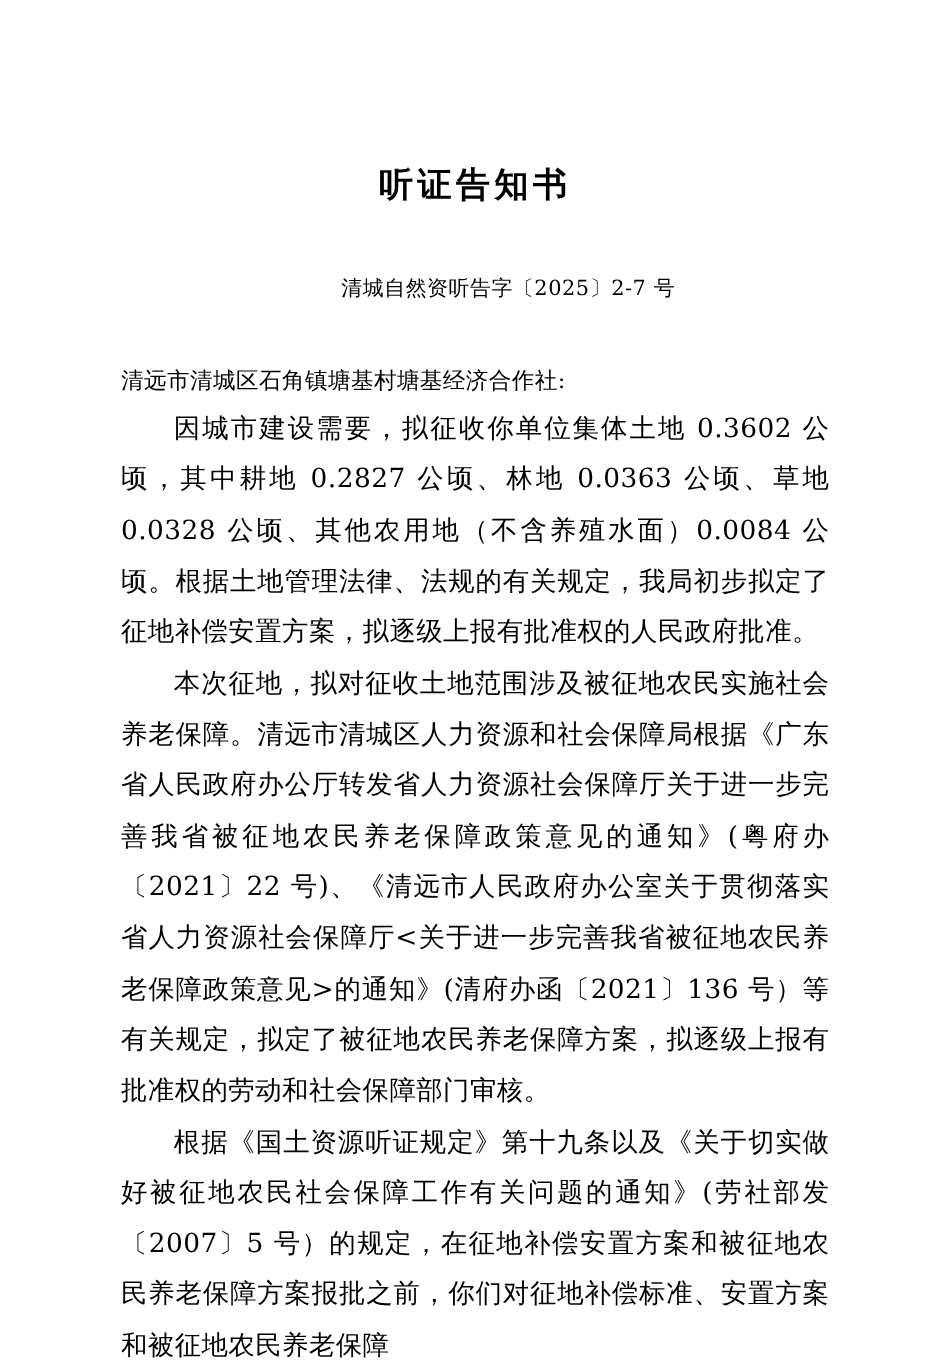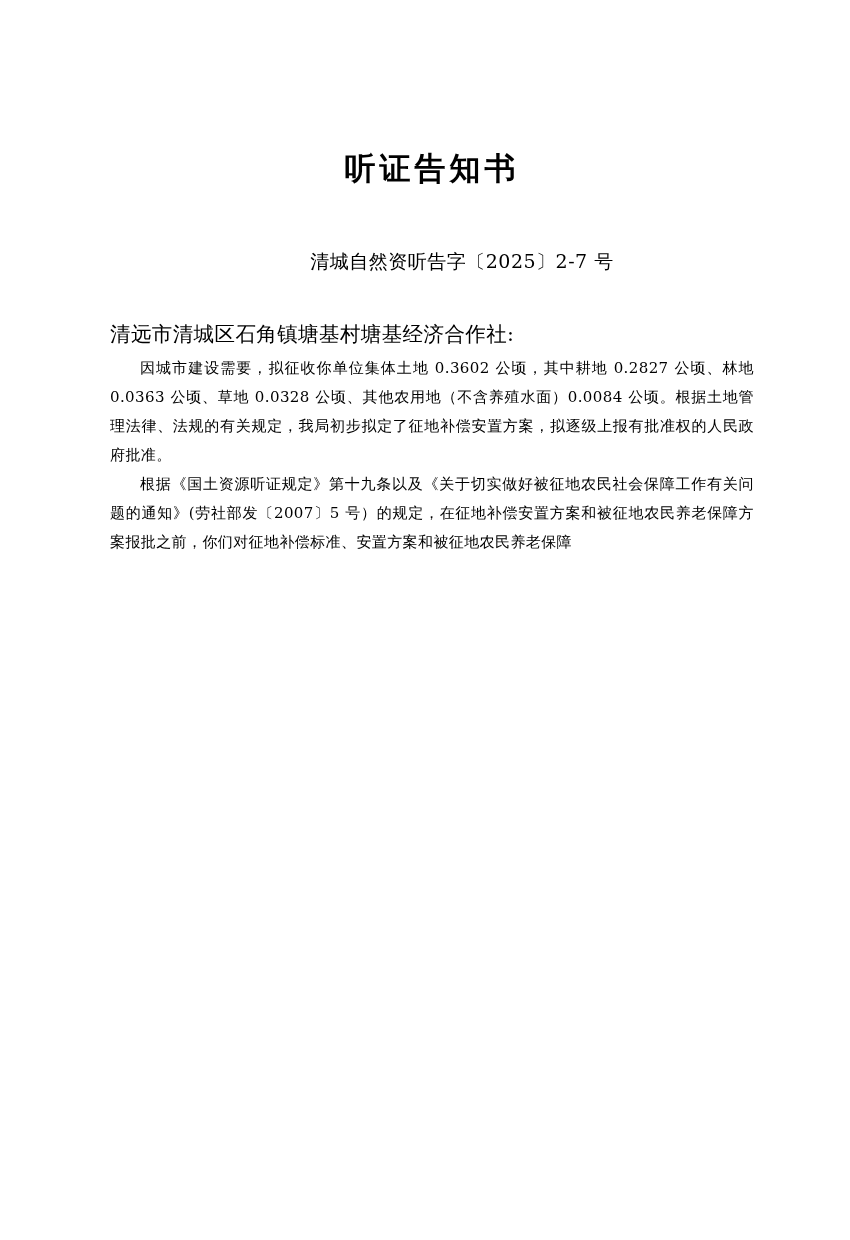--- a/index.html
+++ b/index.html
@@ -31,27 +31,27 @@
     line-height: 1.2;
   }
   .doc-number {
     margin-top: 62px;
     text-align: center;
     font-size: 19px;
     letter-spacing: 0.5px;
     padding-left: 60px;
   }
   .addressee {
-    margin-top: 40px;
+    margin-top: 52px;
     font-size: 20.5px;
     letter-spacing: 0.4px;
     line-height: 1.9;
   }
   .para {
-    font-size: 15px;
+    font-size: 24px;
     line-height: 1.93;
     text-indent: 2em;
     letter-spacing: 0.4px;
     text-align: justify;
     text-justify: inter-ideograph;
     margin: 0;
   }
   .para + .para {
     margin-top: 0px;
   }
@@ -62,16 +62,17 @@
 <div class="page">
 
   <h1 class="doc-title">听证告知书</h1>
 
   <div class="doc-number">清城自然资听告字〔2025〕2-7 号</div>
 
   <div class="addressee">清远市清城区石角镇塘基村塘基经济合作社:</div>
 
   <p class="para">因城市建设需要，拟征收你单位集体土地 0.3602 公顷，其中耕地 0.2827 公顷、林地 0.0363 公顷、草地 0.0328 公顷、其他农用地（不含养殖水面）0.0084 公顷。根据土地管理法律、法规的有关规定，我局初步拟定了征地补偿安置方案，拟逐级上报有批准权的人民政府批准。</p>
 
+  <p class="para">本次征地，拟对征收土地范围涉及被征地农民实施社会养老保障。清远市清城区人力资源和社会保障局根据《广东省人民政府办公厅转发省人力资源社会保障厅关于进一步完善我省被征地农民养老保障政策意见的通知》(粤府办〔2021〕22 号)、《清远市人民政府办公室关于贯彻落实省人力资源社会保障厅&lt;关于进一步完善我省被征地农民养老保障政策意见&gt;的通知》(清府办函〔2021〕136 号）等有关规定，拟定了被征地农民养老保障方案，拟逐级上报有批准权的劳动和社会保障部门审核。</p>
 
   <p class="para">根据《国土资源听证规定》第十九条以及《关于切实做好被征地农民社会保障工作有关问题的通知》(劳社部发〔2007〕5 号）的规定，在征地补偿安置方案和被征地农民养老保障方案报批之前，你们对征地补偿标准、安置方案和被征地农民养老保障</p>
 
 </div>
 
 </body></html>

